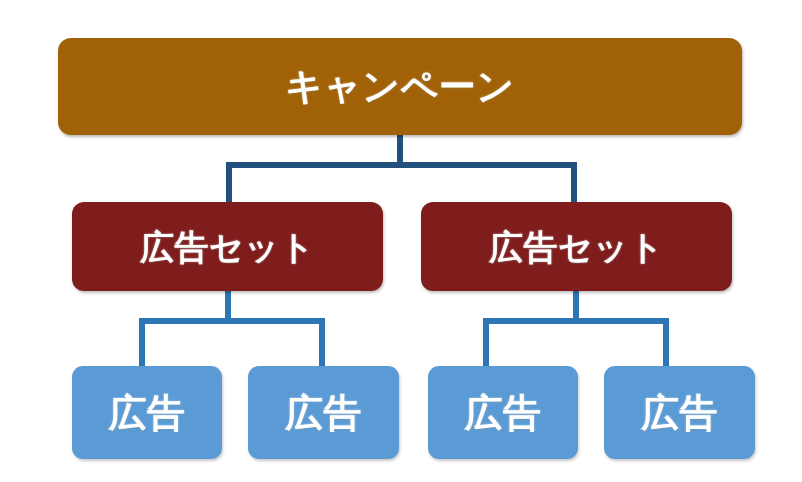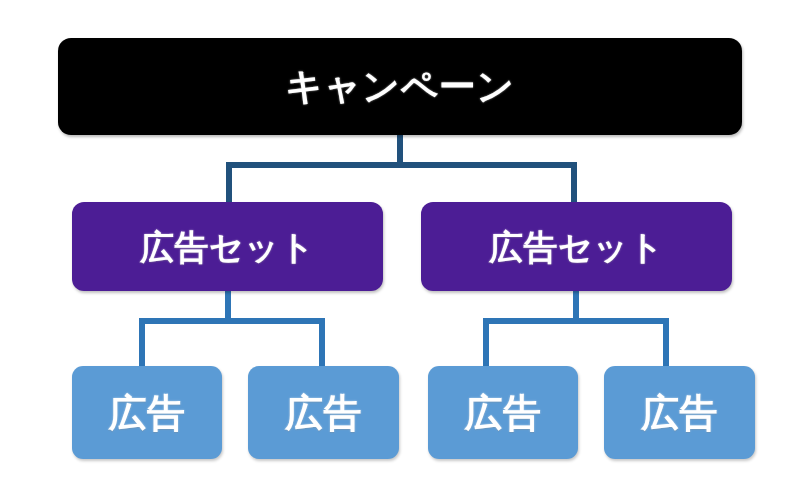--- a/index.html
+++ b/index.html
@@ -47,32 +47,32 @@
     display: block;
     color: #ffffff;
     text-shadow:
        0 0 2px rgba(255,255,255,0.65),
        0 1px 1px rgba(0,0,0,0.18);
     letter-spacing: 0.5px;
   }
 
   
   .node.level1 {
-    background: #000000;
+    background: #a16207;
     border-radius: 13px;
     box-shadow: 1px 2px 3px rgba(0,0,0,0.28);
   }
   .node.level1 .node-label {
     font-size: 37px;
     font-weight: 700;
   }
 
   
   .node.level2 {
-    background: #4c1d95;
+    background: #7f1d1d;
     border-radius: 12px;
     box-shadow: 1px 2px 3px rgba(0,0,0,0.25);
   }
   .node.level2 .node-label {
     font-size: 34px;
     font-weight: 700;
   }
 
   
   .node.level3 {

